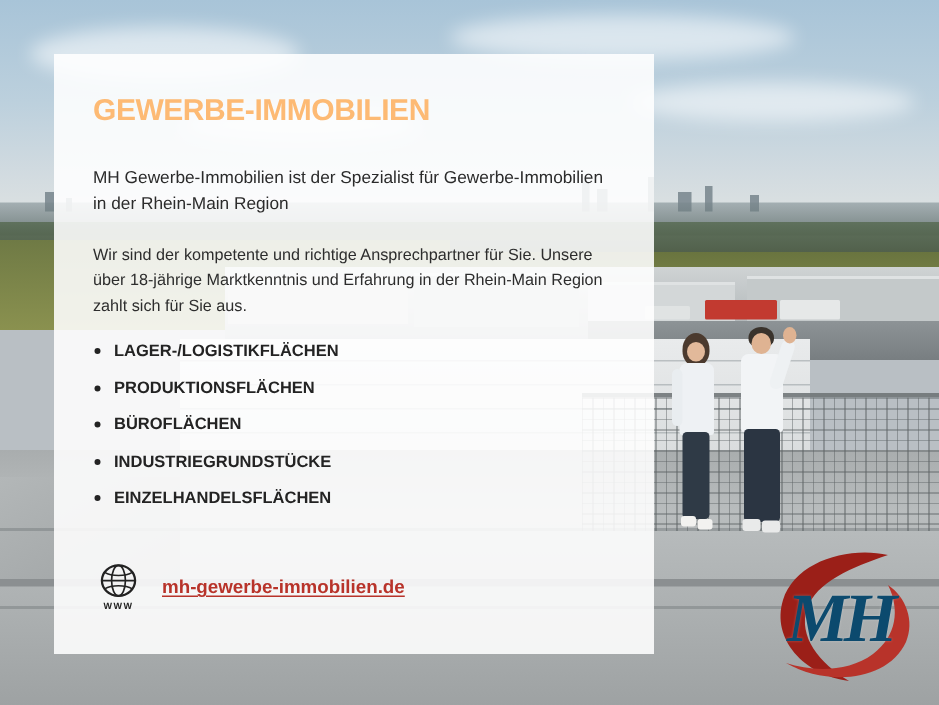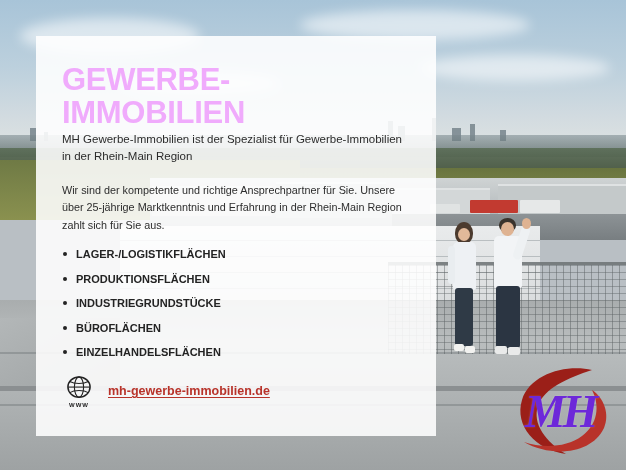--- a/index.html
+++ b/index.html
@@ -192,21 +192,21 @@
     position: absolute;
     left: 0; top: 0; width: 100%; height: 100%;
     display: flex;
     align-items: center;
     justify-content: center;
     font-family: "Liberation Serif", serif;
     font-weight: bold;
     font-style: italic;
     font-size: 46px;
     letter-spacing: -3px;
-    color: #6d28d9;
+    color: #0c4a6e;
     text-shadow: 0 0 2px rgba(255,255,255,0.25);
   }
 
   
   .panel {
     position: absolute;
     left: 36px;
     top: 36px;
     width: 400px;
     height: 400px;
@@ -215,25 +215,25 @@
   }
 
   .kicker {
     font-size: 11.5px;
     font-weight: bold;
     letter-spacing: 0.6px;
     color: #2b2b2b;
     margin: 0 0 6px 0;
   }
   .headline {
-    font-size: 31px;
+    font-size: 20px;
     font-weight: bold;
     letter-spacing: -0.3px;
-    color: #f0abfc;
-    margin: 0 0 2px 0;
+    color: #fdba74;
+    margin: 0 0 26px 0;
     line-height: 1.05;
   }
   .sub {
     font-size: 11.5px;
     font-weight: normal;
     color: #2b2b2b;
     line-height: 1.5;
     margin: 0 0 16px 0;
   }
   .para {
@@ -385,28 +385,28 @@
     </div>
   </div>
 
   <div class="panel">
 
 
     <h1 class="headline">GEWERBE-IMMOBILIEN</h1>
 
     <p class="sub">MH Gewerbe-Immobilien ist der Spezialist für Gewerbe-Immobilien in der Rhein-Main Region</p>
 
-    <p class="para">Wir sind der kompetente und richtige Ansprechpartner für Sie. Unsere über 25-jährige Marktkenntnis und Erfahrung in der Rhein-Main Region zahlt sich für Sie aus.</p>
+    <p class="para">Wir sind der kompetente und richtige Ansprechpartner für Sie. Unsere über 18-jährige Marktkenntnis und Erfahrung in der Rhein-Main Region zahlt sich für Sie aus.</p>
 
 
     <ul class="bullets">
       <li>LAGER-/LOGISTIKFLÄCHEN</li>
       <li>PRODUKTIONSFLÄCHEN</li>
+      <li>BÜROFLÄCHEN</li>
       <li>INDUSTRIEGRUNDSTÜCKE</li>
-      <li>BÜROFLÄCHEN</li>
       <li>EINZELHANDELSFLÄCHEN</li>
     </ul>
 
     <div class="urlrow">
       <div class="www-icon">
         <svg viewBox="0 0 34 26" width="34" height="24">
           <ellipse cx="17" cy="12" rx="12" ry="11" fill="none" stroke="#222" stroke-width="1.6"></ellipse>
           <ellipse cx="17" cy="12" rx="5" ry="11" fill="none" stroke="#222" stroke-width="1.2"></ellipse>
           <line x1="5" y1="12" x2="29" y2="12" stroke="#222" stroke-width="1.2"></line>
           <path d="M7 6 C12 9 22 9 27 6" fill="none" stroke="#222" stroke-width="1.1"></path>

